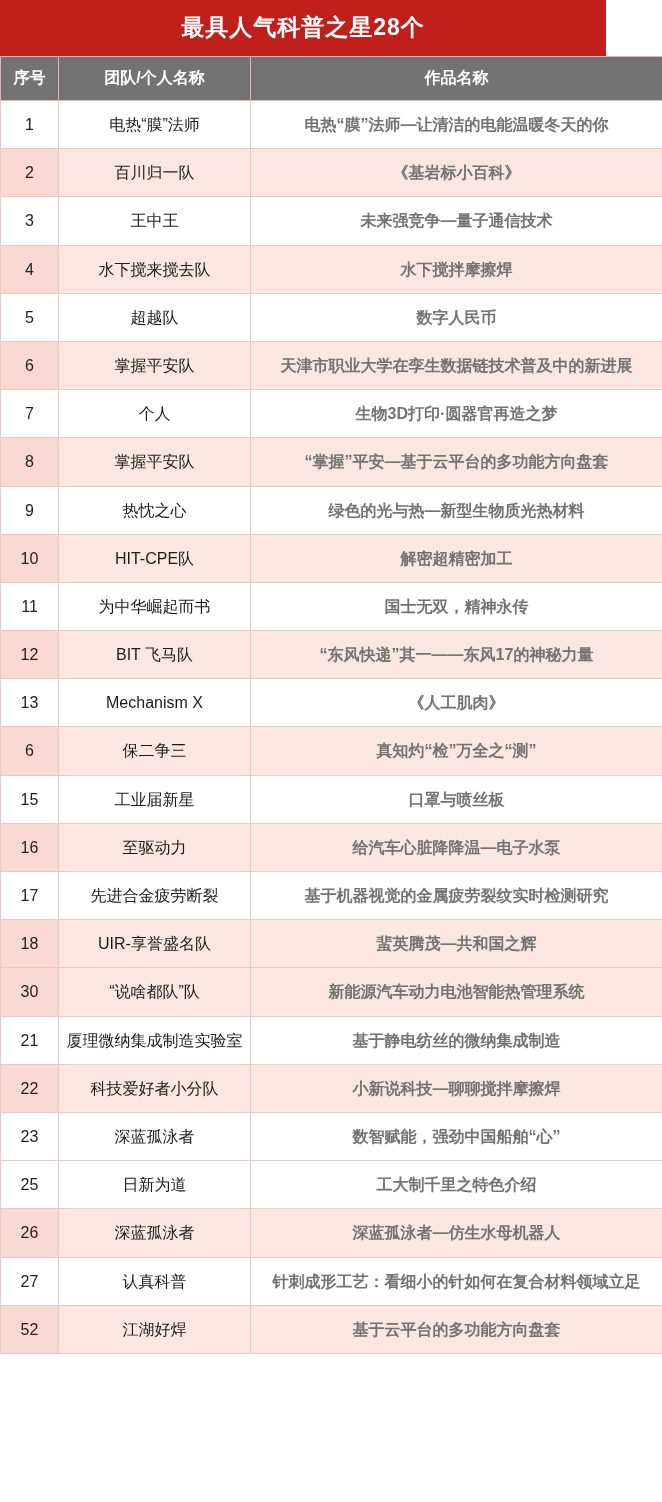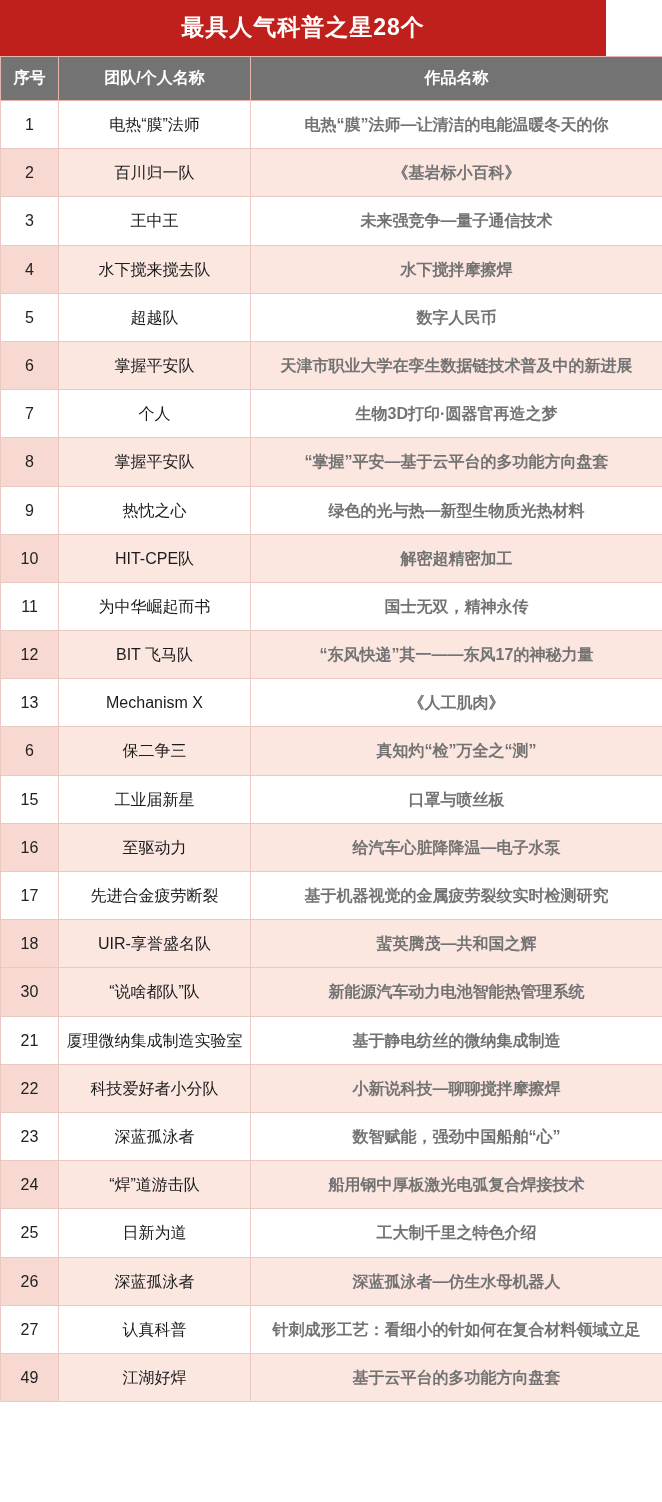--- a/index.html
+++ b/index.html
@@ -204,41 +204,36 @@
         <tr class="row-even">
           <td class="idx">22</td>
           <td class="team">科技爱好者小分队</td>
           <td class="work">小新说科技—聊聊搅拌摩擦焊</td>
         </tr>
         <tr class="row-odd">
           <td class="idx">23</td>
           <td class="team">深蓝孤泳者</td>
           <td class="work">数智赋能，强劲中国船舶“心”</td>
         </tr>
-        <tr class="row-even">
-          <td class="idx">24</td>
-          <td class="team">“焊”道游击队</td>
-          <td class="work">船用钢中厚板激光电弧复合焊接技术</td>
-        </tr>
         <tr class="row-odd">
           <td class="idx">25</td>
           <td class="team">日新为道</td>
           <td class="work">工大制千里之特色介绍</td>
         </tr>
         <tr class="row-even">
           <td class="idx">26</td>
           <td class="team">深蓝孤泳者</td>
           <td class="work">深蓝孤泳者—仿生水母机器人</td>
         </tr>
         <tr class="row-odd">
           <td class="idx">27</td>
           <td class="team">认真科普</td>
           <td class="work">针刺成形工艺：看细小的针如何在复合材料领域立足</td>
         </tr>
         <tr class="row-even">
-          <td class="idx">49</td>
+          <td class="idx">52</td>
           <td class="team">江湖好焊</td>
           <td class="work">基于云平台的多功能方向盘套</td>
         </tr>
       </tbody>
   </table>
 
 </div>
 
 </body></html>

